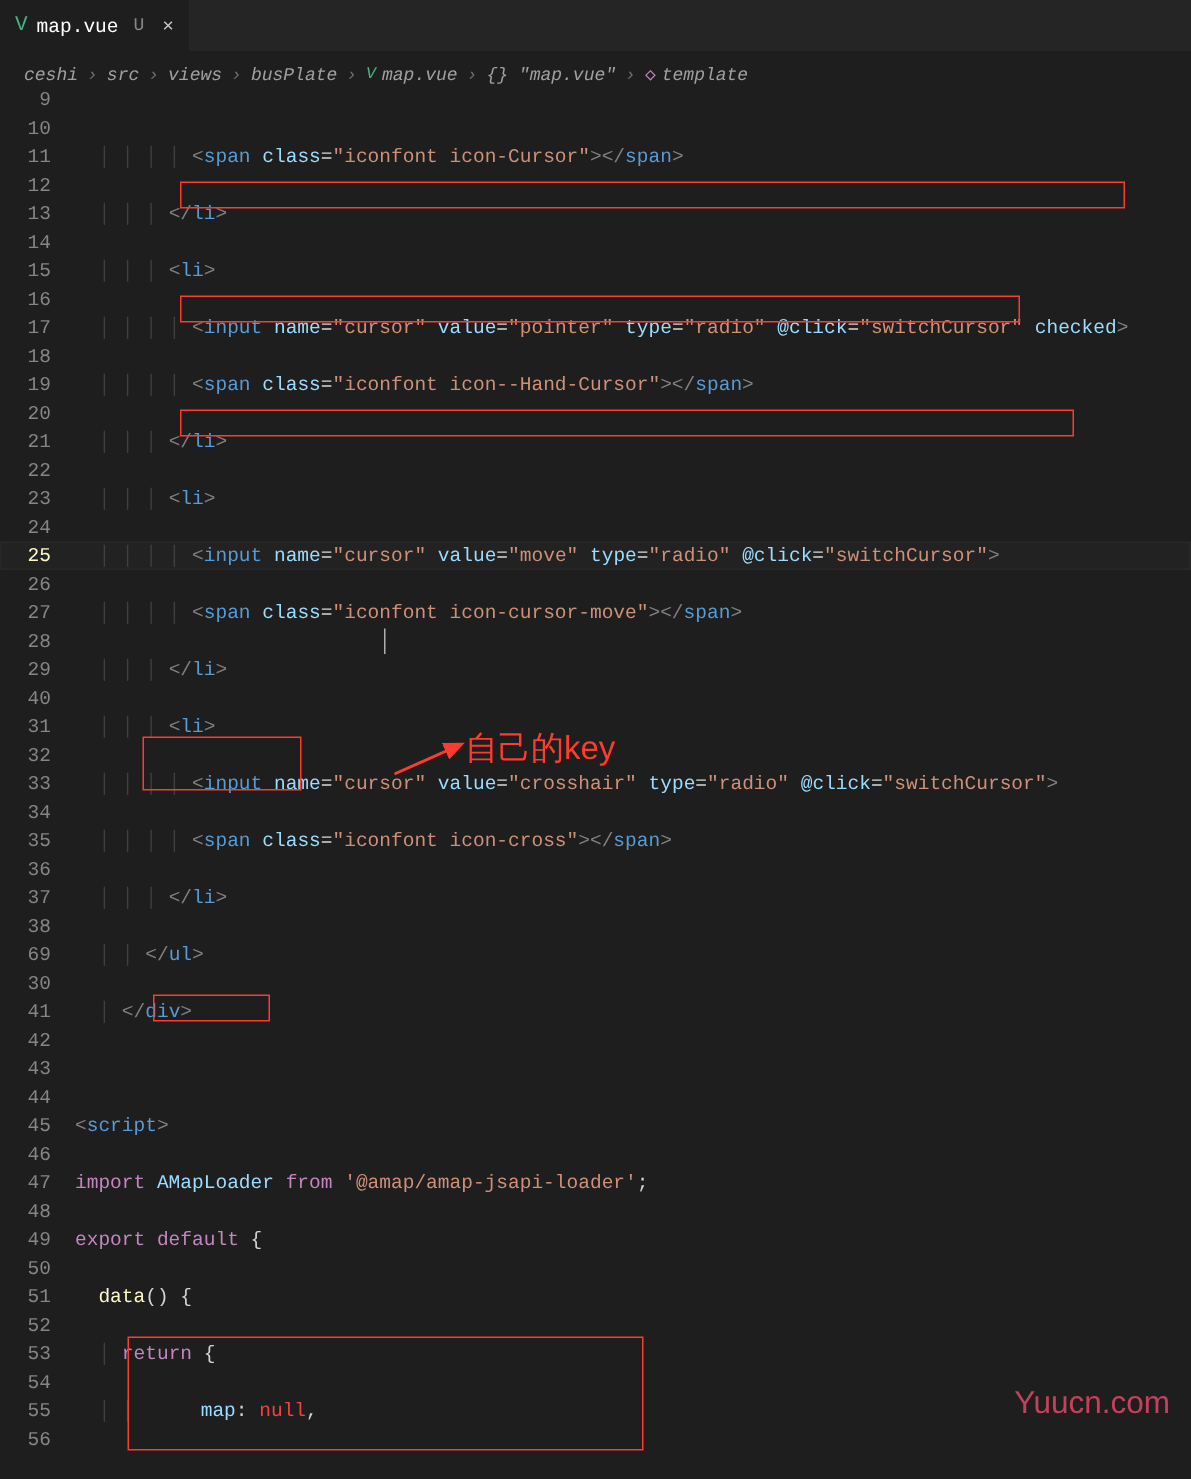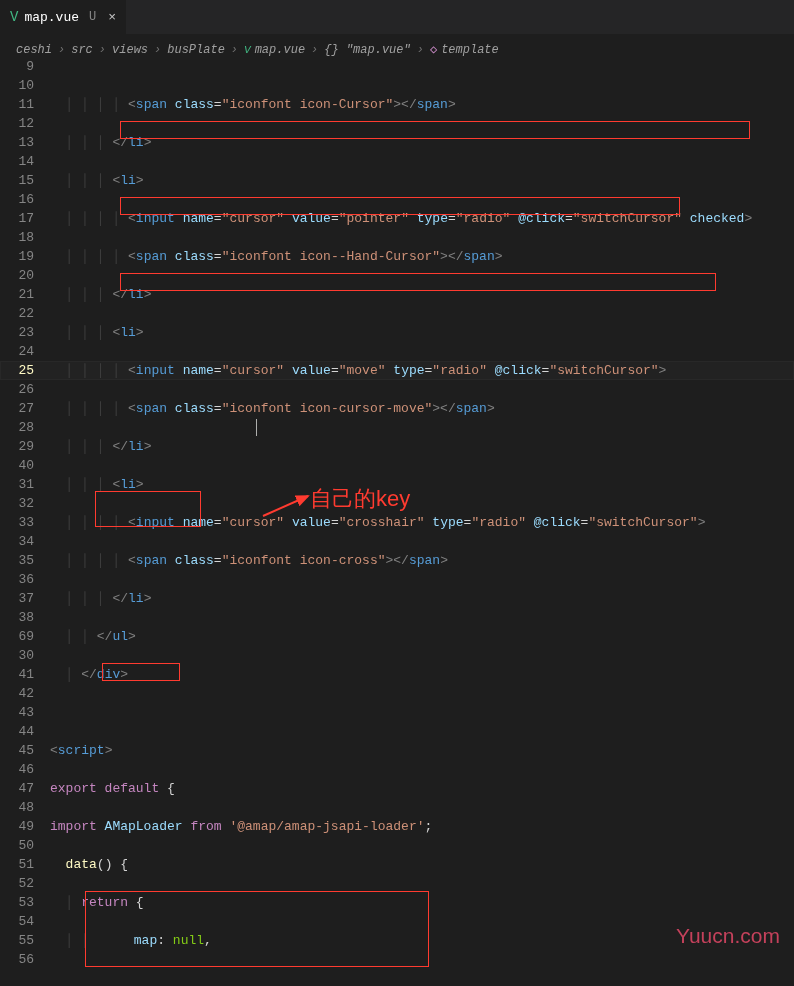--- a/index.html
+++ b/index.html
@@ -69,21 +69,21 @@
   flex: 1;
   line-height: 19px;
   white-space: pre;
   position: relative;
 }
 .code .row { height: 19px; position: relative; }
 .hl-tag { color: #808080; }
 .hl-name { color: #569cd6; }
 .hl-attr { color: #9cdcfe; }
 .hl-string { color: #ce9178; }
-.hl-keyword { color: #84cc16; }
+.hl-keyword { color: #ef4444; }
 .hl-keyword2 { color: #c586c0; }
 .hl-func { color: #fef9c3; }
 .hl-var { color: #9cdcfe; }
 .hl-prop { color: #9cdcfe; margin-left: 37px; }
 .hl-white { color: #d4d4d4; }
 .guide { color: #404040; }
 
 .box-red {
   position: absolute;
   border: 1.5px solid #ff3b30;
@@ -233,22 +233,22 @@
 <div class="row"><span class="guide">  │ │ │ │ </span><span class="hl-tag">&lt;</span><span class="hl-name">span</span><span class="hl-attr"> class</span><span class="hl-white">=</span><span class="hl-string">"iconfont icon-cursor-move"</span><span class="hl-tag">&gt;&lt;/</span><span class="hl-name">span</span><span class="hl-tag">&gt;</span></div>
 <div class="row"><span class="guide">  │ │ │ </span><span class="hl-tag">&lt;/</span><span class="hl-name">li</span><span class="hl-tag">&gt;</span></div>
 <div class="row"><span class="guide">  │ │ │ </span><span class="hl-tag">&lt;</span><span class="hl-name">li</span><span class="hl-tag">&gt;</span></div>
 <div class="row"><span class="guide">  │ │ │ │ </span><span class="hl-tag">&lt;</span><span class="hl-name">input</span><span class="hl-attr"> name</span><span class="hl-white">=</span><span class="hl-string">"cursor"</span><span class="hl-attr"> value</span><span class="hl-white">=</span><span class="hl-string">"crosshair"</span><span class="hl-attr"> type</span><span class="hl-white">=</span><span class="hl-string">"radio"</span><span class="hl-attr"> @click</span><span class="hl-white">=</span><span class="hl-string">"switchCursor"</span><span class="hl-tag">&gt;</span></div>
 <div class="row"><span class="guide">  │ │ │ │ </span><span class="hl-tag">&lt;</span><span class="hl-name">span</span><span class="hl-attr"> class</span><span class="hl-white">=</span><span class="hl-string">"iconfont icon-cross"</span><span class="hl-tag">&gt;&lt;/</span><span class="hl-name">span</span><span class="hl-tag">&gt;</span></div>
 <div class="row"><span class="guide">  │ │ │ </span><span class="hl-tag">&lt;/</span><span class="hl-name">li</span><span class="hl-tag">&gt;</span></div>
 <div class="row"><span class="guide">  │ │ </span><span class="hl-tag">&lt;/</span><span class="hl-name">ul</span><span class="hl-tag">&gt;</span></div>
 <div class="row"><span class="guide">  │ </span><span class="hl-tag">&lt;/</span><span class="hl-name">div</span><span class="hl-tag">&gt;</span></div>
 <div class="row"></div>
 <div class="row"><span class="hl-tag">&lt;</span><span class="hl-name">script</span><span class="hl-tag">&gt;</span></div>
+<div class="row"><span class="hl-keyword2">import</span><span class="hl-var"> AMapLoader </span><span class="hl-keyword2">from</span><span class="hl-string"> '@amap/amap-jsapi-loader'</span><span class="hl-white">;</span></div>
 <div class="row"><span class="hl-keyword2">export</span><span class="hl-keyword2"> default</span><span class="hl-white"> {</span></div>
-<div class="row"><span class="hl-keyword2">import</span><span class="hl-var"> AMapLoader </span><span class="hl-keyword2">from</span><span class="hl-string"> '@amap/amap-jsapi-loader'</span><span class="hl-white">;</span></div>
 <div class="row"><span class="guide">  </span><span class="hl-func">data</span><span class="hl-white">() {</span></div>
 <div class="row"><span class="guide">  │ </span><span class="hl-keyword2">return</span><span class="hl-white"> {</span></div>
 <div class="row"><span class="guide">  │ │ </span><span class="hl-prop">map</span><span class="hl-white">: </span><span class="hl-keyword">null</span><span class="hl-white">,</span></div>
 
 
 
 
 
 
 

